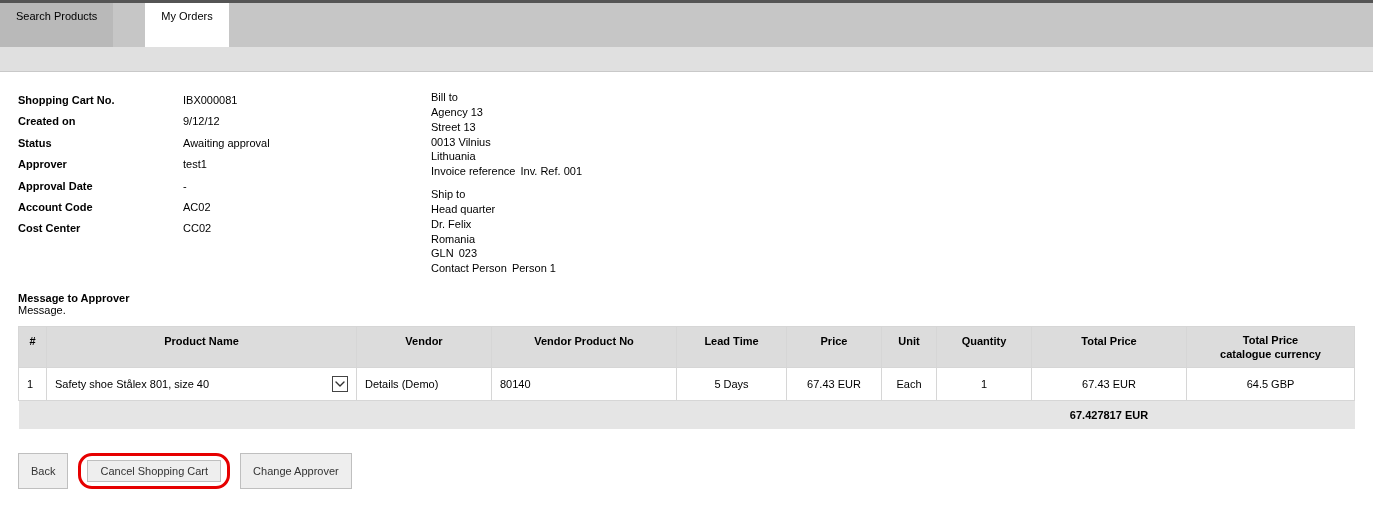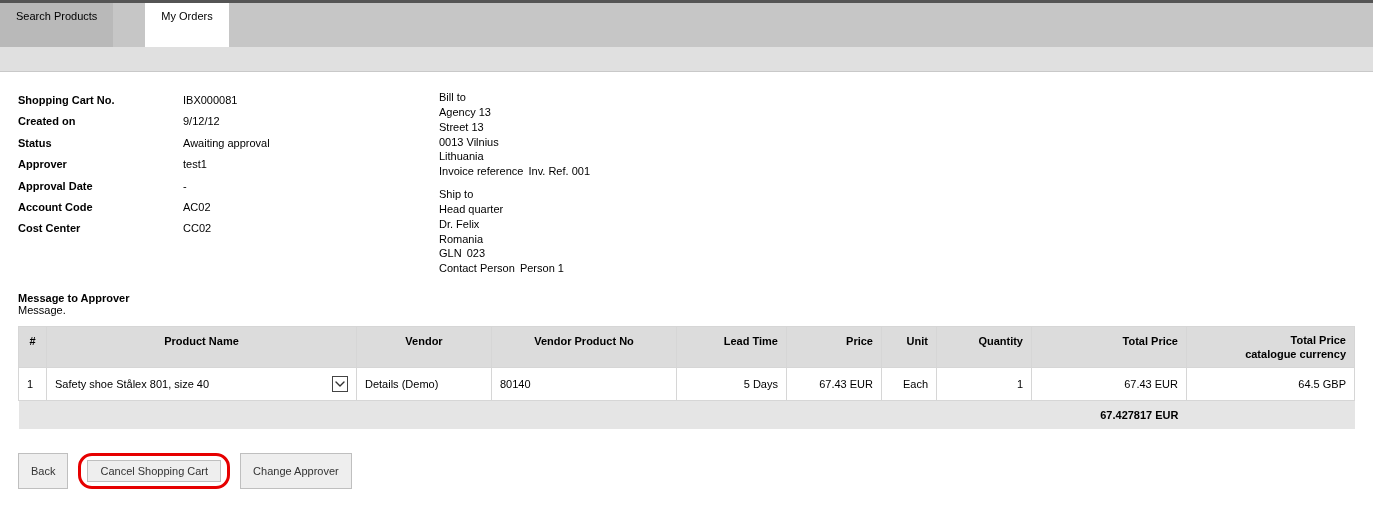--- a/index.html
+++ b/index.html
@@ -45,21 +45,21 @@
   h1.page-title {
     font-family: Georgia, "Times New Roman", serif;
     font-size: 22px;
     font-weight: bold;
     margin: 8px 0 18px 0;
     color: #000;
   }
 
   .details-wrap {
     display: flex;
-    gap: 16px;
+    gap: 8px;
     margin-bottom: 16px;
     justify-content: space-between;
   }
   .details-col.left  { width: 405px; }
   .details-col.right { flex: 1; }
 
   .kv-row {
     display: flex;
     line-height: 1.4;
     padding: 3px 0;
@@ -105,21 +105,21 @@
     padding-top: 4px;
     padding-bottom: 4px;
   }
   .items-table thead th, .items-table tbody td {
     border: 1px solid #d6d6d6;
   }
   .items-table tbody td {
     padding: 8px 8px;
     vertical-align: middle;
   }
-  .al-r { text-align: right; }
+  .al-r { text-align: center; }
   .al-c { text-align: center; }
   .al-l { text-align: left; }
 
   .items-table tfoot td {
     background: #e5e5e5;
     font-weight: bold;
     padding: 8px 8px;
   }
 
   .product-cell {

